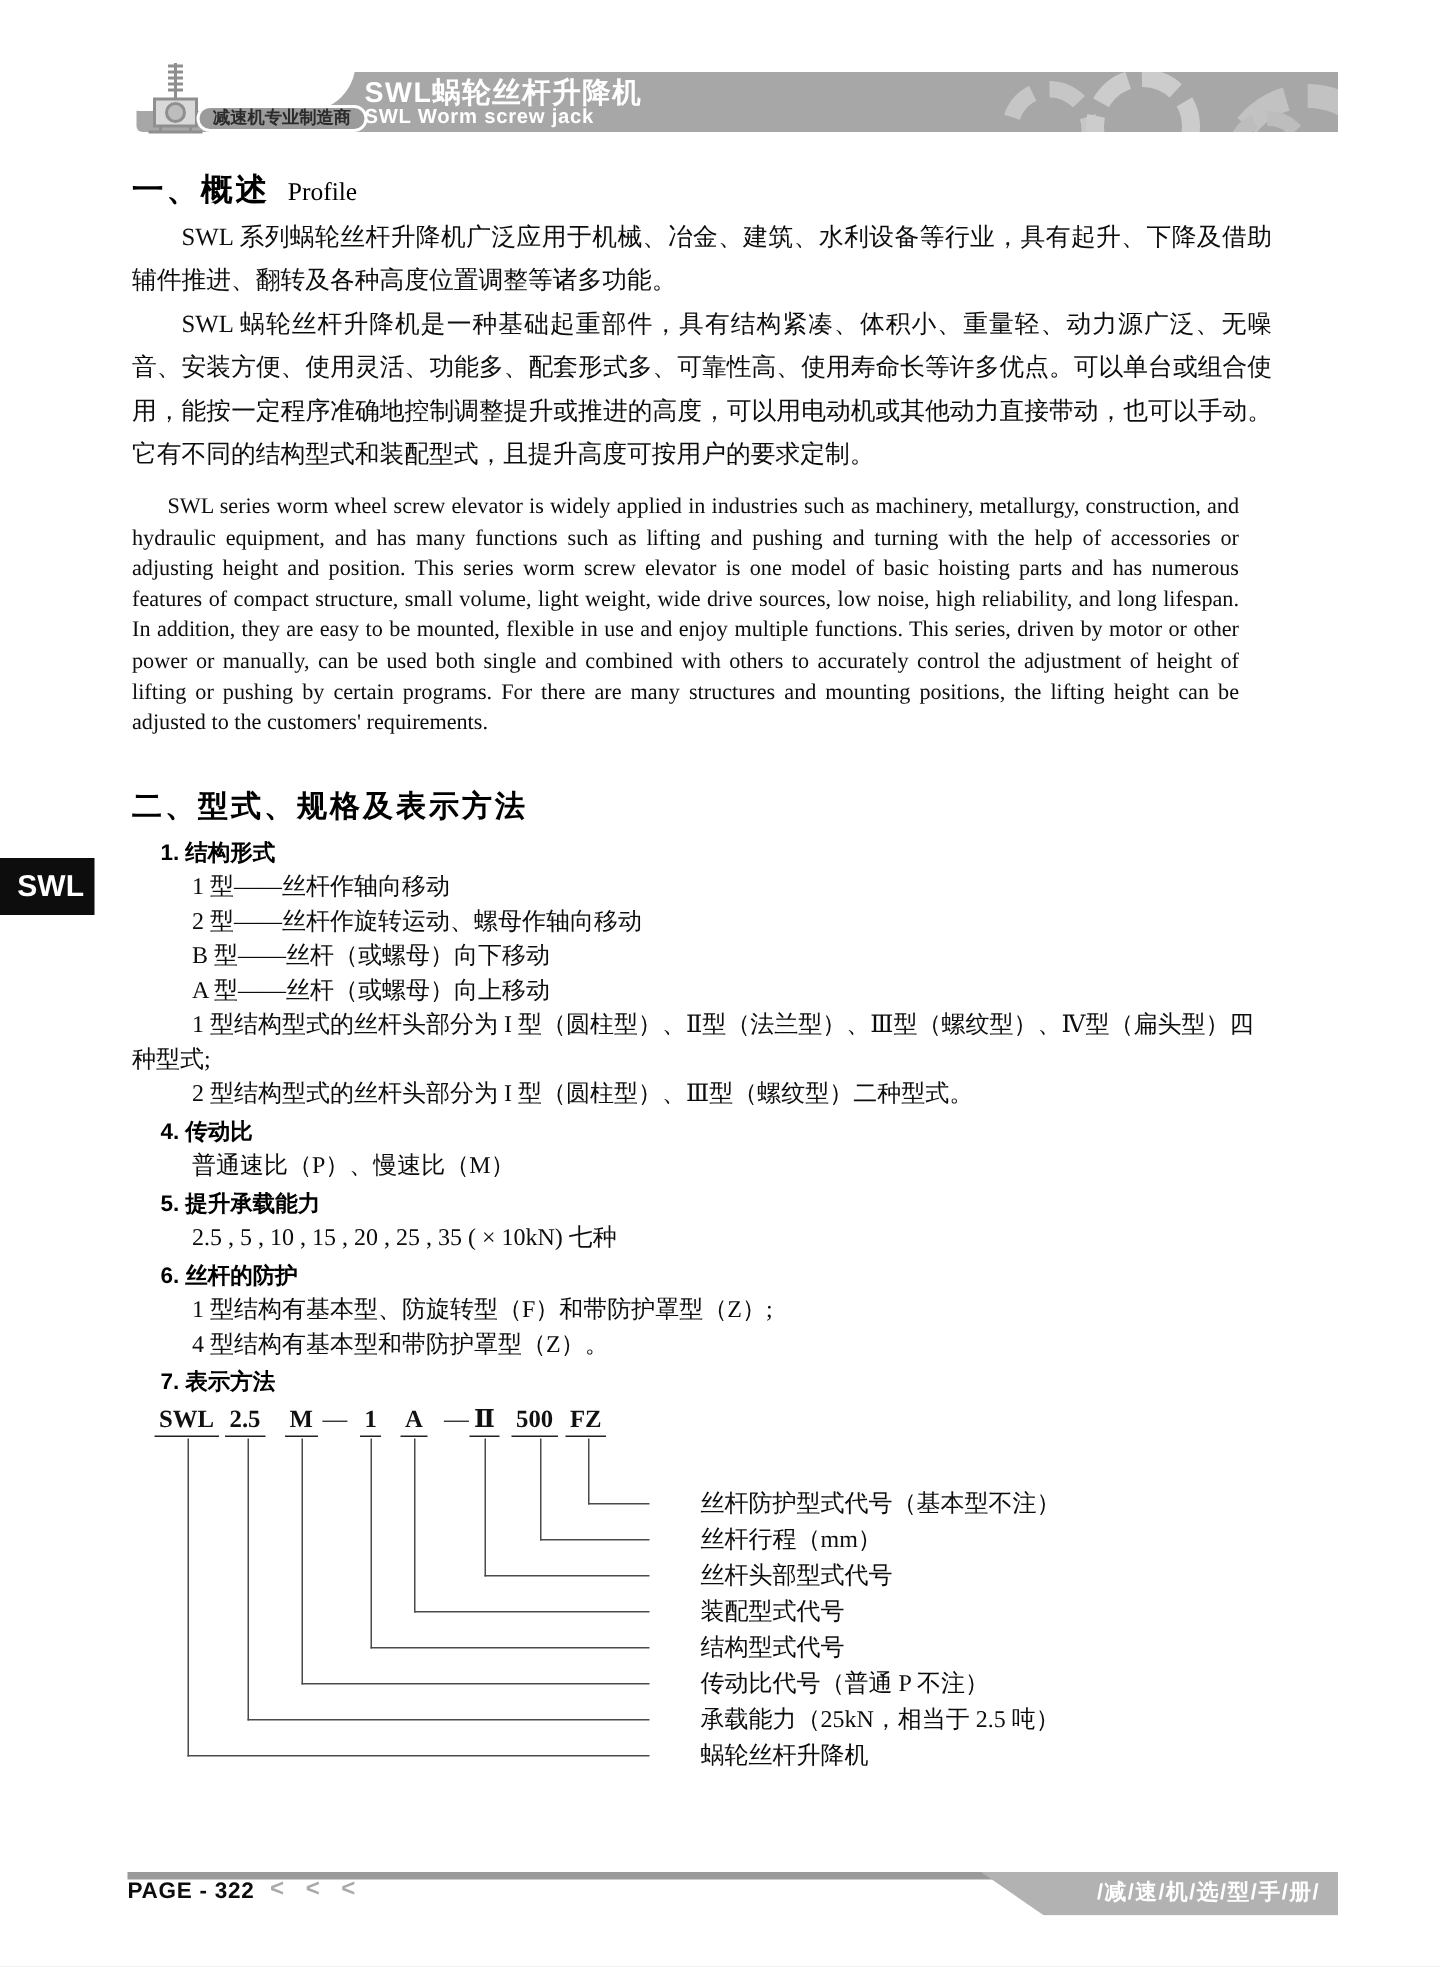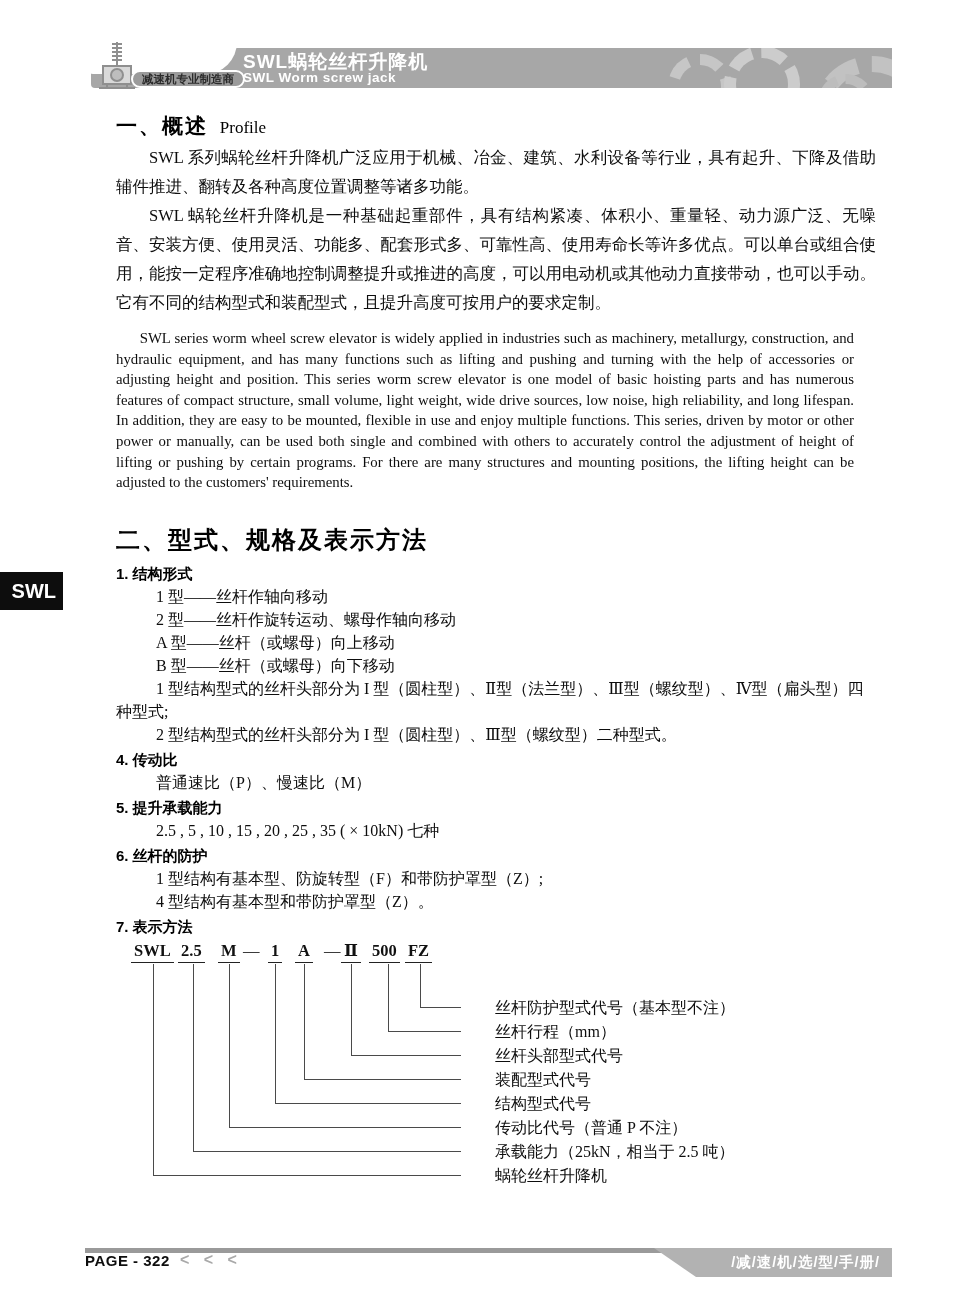--- a/index.html
+++ b/index.html
@@ -45,45 +45,45 @@
 
   
   .side-tab {
     position:absolute; left:0; top:572px; width:63px; height:38px;
     background:#0d0d0d; color:#ffffff; text-align:right;
     font-family:"Liberation Sans",sans-serif; font-weight:bold;
     font-size:20px; line-height:38px; padding-right:7px;
   }
 
   
-  .content { position:absolute; top:112px; left:116px; width:760px; }
+  .content { position:absolute; top:112px; left:88px; width:760px; }
   .h1 {
     font-family:"Liberation Sans",sans-serif; font-weight:bold;
     font-size:21px; letter-spacing:2px; color:#000;
   }
   .h1 .h1-en {
     font-family:"Liberation Serif",serif; font-weight:normal;
     font-size:17px; letter-spacing:0; margin-left:4px;
   }
   .para-cn {
     font-size:16.5px; line-height:29px; text-indent:2em;
     text-align:justify; margin-top:3px; color:#0d0d0d;
   }
   .para-en {
     font-size:14.8px; line-height:20.6px; text-indent:1.6em;
     text-align:justify; margin-top:11px; margin-right:22px; color:#0d0d0d;
   }
   .h2 {
     font-family:"Liberation Sans",sans-serif; font-weight:bold;
-    font-size:24px; letter-spacing:2px; color:#000;
+    font-size:20px; letter-spacing:2px; color:#000;
     margin-top:31px; margin-bottom:6px;
   }
   .s2-item {
     font-family:"Liberation Sans",sans-serif; font-weight:bold;
-    font-size:15px; line-height:23px; margin-top:2px; margin-left:0; color:#000;
+    font-size:15px; line-height:23px; margin-top:2px; margin-left:19px; color:#000;
   }
   .s2-num { margin-right:4px; }
   .s2-line { font-size:16px; line-height:23px; text-indent:40px; text-align:justify; color:#0d0d0d; }
   .s2-line.wrap { text-align:left; }
 
   
   .diagram { position:relative; height:252px; margin-top:3px; }
   .tok {
     position:absolute; top:0; font-size:16.5px; font-weight:bold;
     border-bottom:1.5px solid #222; padding:0 3px 1px 3px; line-height:20px;
@@ -176,22 +176,22 @@
     <div class="para-en">SWL series worm wheel screw elevator is widely applied in industries such as machinery, metallurgy, construction, and hydraulic equipment, and has many functions such as lifting and pushing and turning with the help of accessories or adjusting height and position. This series worm screw elevator is one model of basic hoisting parts and has numerous features of compact structure, small volume, light weight, wide drive sources, low noise, high reliability, and long lifespan. In addition, they are easy to be mounted, flexible in use and enjoy multiple functions. This series, driven by motor or other power or manually, can be used both single and combined with others to accurately control the adjustment of height of lifting or pushing by certain programs. For there are many structures and mounting positions, the lifting height can be adjusted to the customers' requirements.</div>
 
     <div class="h2">二、型式、规格及表示方法</div>
 
     <div class="s2-item">
       <span class="s2-num">1.</span><span>结构形式</span>
     </div>
     <div class="s2-line">1 型——丝杆作轴向移动</div>
     <div class="s2-line">2 型——丝杆作旋转运动、螺母作轴向移动</div>
 
+    <div class="s2-line">B 型——丝杆（或螺母）向下移动</div>
     <div class="s2-line">A 型——丝杆（或螺母）向上移动</div>
-    <div class="s2-line">B 型——丝杆（或螺母）向下移动</div>
 
     <div class="s2-line wrap">1 型结构型式的丝杆头部分为 I 型（圆柱型）、Ⅱ型（法兰型）、Ⅲ型（螺纹型）、Ⅳ型（扁头型）四种型式;</div>
     <div class="s2-line">2 型结构型式的丝杆头部分为 I 型（圆柱型）、Ⅲ型（螺纹型）二种型式。</div>
 
     <div class="s2-item">
       <span class="s2-num">4.</span><span>传动比</span>
     </div>
     <div class="s2-line">普通速比（P）、慢速比（M）</div>
 
     <div class="s2-item">

